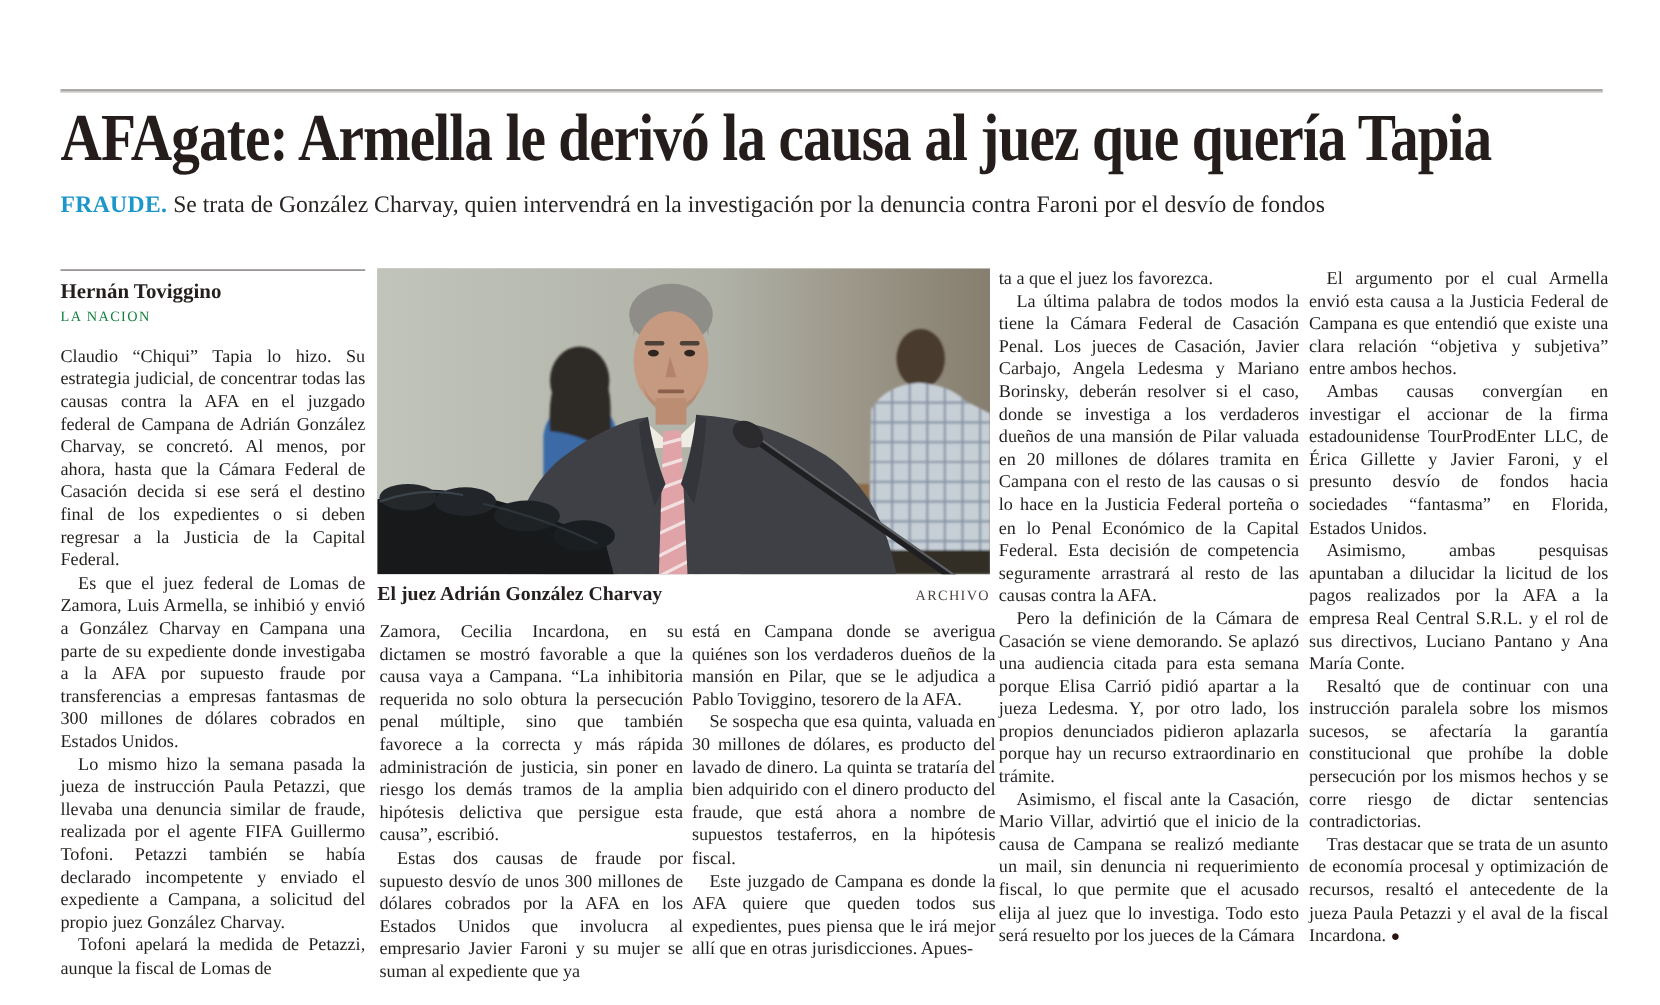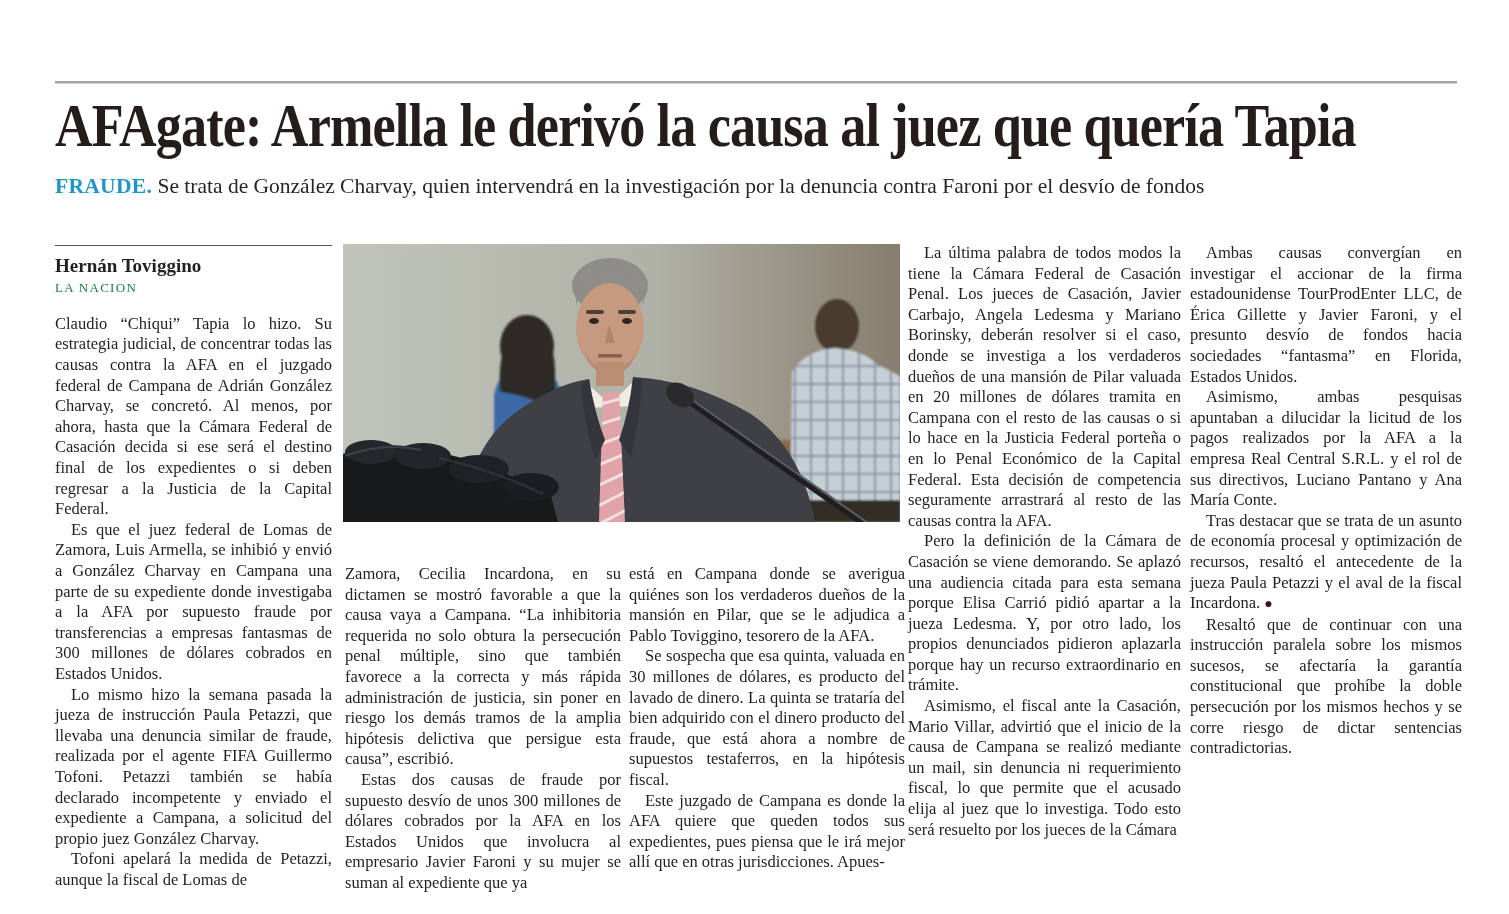--- a/index.html
+++ b/index.html
@@ -156,39 +156,45 @@
       <g>
         <path d="M0 278 L0 210 Q34 196 74 204 Q140 214 208 252 L215 278 Z" fill="#17191b"></path>
         <ellipse cx="28" cy="208" rx="26" ry="12" fill="#24282b"></ellipse>
         <ellipse cx="80" cy="212" rx="28" ry="13" fill="#22262a"></ellipse>
         <ellipse cx="136" cy="225" rx="30" ry="14" fill="#1e2225"></ellipse>
         <ellipse cx="188" cy="243" rx="28" ry="14" fill="#1b1e21"></ellipse>
         <path d="M2 212 Q40 198 78 206" stroke="#44505a" stroke-width="2" fill="none" opacity="0.7"></path>
         <path d="M96 214 Q150 226 200 250" stroke="#39424a" stroke-width="2" fill="none" opacity="0.6"></path>
       </g>
     </svg>
+    <figcaption class="caption-row">
+      <span class="photo-caption">El juez Adrián González Charvay</span>
+      <span class="photo-credit">ARCHIVO</span>
+    </figcaption>
   </figure>
 
   <div class="col col2">
     <p>Zamora, Cecilia Incardona, en su dictamen se mostró favorable a que la causa vaya a Campana. “La inhibitoria requerida no solo obtura la persecución penal múltiple, sino que también favorece a la correcta y más rápida administración de justicia, sin poner en riesgo los demás tramos de la amplia hipótesis delictiva que persigue esta causa”, escribió.</p>
     <p class="indent">Estas dos causas de fraude por supuesto desvío de unos 300 millones de dólares cobrados por la AFA en los Estados Unidos que involucra al empresario Javier Faroni y su mujer se suman al expediente que ya</p>
   </div>
 
   <div class="col col3">
     <p>está en Campana donde se averigua quiénes son los verdaderos dueños de la mansión en Pilar, que se le adjudica a Pablo Toviggino, tesorero de la AFA.</p>
     <p class="indent">Se sospecha que esa quinta, valuada en 30 millones de dólares, es producto del lavado de dinero. La quinta se trataría del bien adquirido con el dinero producto del fraude, que está ahora a nombre de supuestos testaferros, en la hipótesis fiscal.</p>
     <p class="indent">Este juzgado de Campana es donde la AFA quiere que queden todos sus expedientes, pues piensa que le irá mejor allí que en otras jurisdicciones. Apues-</p>
   </div>
 
   <div class="col col4">
+    <p>ta a que el juez los favorezca.</p>
     <p class="indent">La última palabra de todos modos la tiene la Cámara Federal de Casación Penal. Los jueces de Casación, Javier Carbajo, Angela Ledesma y Mariano Borinsky, deberán resolver si el caso, donde se investiga a los verdaderos dueños de una mansión de Pilar valuada en 20 millones de dólares tramita en Campana con el resto de las causas o si lo hace en la Justicia Federal porteña o en lo Penal Económico de la Capital Federal. Esta decisión de competencia seguramente arrastrará al resto de las causas contra la AFA.</p>
     <p class="indent">Pero la definición de la Cámara de Casación se viene demorando. Se aplazó una audiencia citada para esta semana porque Elisa Carrió pidió apartar a la jueza Ledesma. Y, por otro lado, los propios denunciados pidieron aplazarla porque hay un recurso extraordinario en trámite.</p>
     <p class="indent">Asimismo, el fiscal ante la Casación, Mario Villar, advirtió que el inicio de la causa de Campana se realizó mediante un mail, sin denuncia ni requerimiento fiscal, lo que permite que el acusado elija al juez que lo investiga. Todo esto será resuelto por los jueces de la Cámara</p>
   </div>
 
   <div class="col col5">
+    <p class="indent">El argumento por el cual Armella envió esta causa a la Justicia Federal de Campana es que entendió que existe una clara relación “objetiva y subjetiva” entre ambos hechos.</p>
     <p class="indent">Ambas causas convergían en investigar el accionar de la firma estadounidense TourProdEnter LLC, de Érica Gillette y Javier Faroni, y el presunto desvío de fondos hacia sociedades “fantasma” en Florida, Estados Unidos.</p>
     <p class="indent">Asimismo, ambas pesquisas apuntaban a dilucidar la licitud de los pagos realizados por la AFA a la empresa Real Central S.R.L. y el rol de sus directivos, Luciano Pantano y Ana María Conte.</p>
+    <p class="indent">Resaltó que de continuar con una instrucción paralela sobre los mismos sucesos, se afectaría la garantía constitucional que prohíbe la doble persecución por los mismos hechos y se corre riesgo de dictar sentencias contradictorias.</p>
     <p class="indent"><span>Tras destacar que se trata de un asunto de economía procesal y optimización de recursos, resaltó el antecedente de la jueza Paula Petazzi y el aval de la fiscal Incardona.</span> <span class="endmark">●</span></p>
-    <p class="indent">Resaltó que de continuar con una instrucción paralela sobre los mismos sucesos, se afectaría la garantía constitucional que prohíbe la doble persecución por los mismos hechos y se corre riesgo de dictar sentencias contradictorias.</p>
   </div>
 
 </div>
 
 </body></html>

